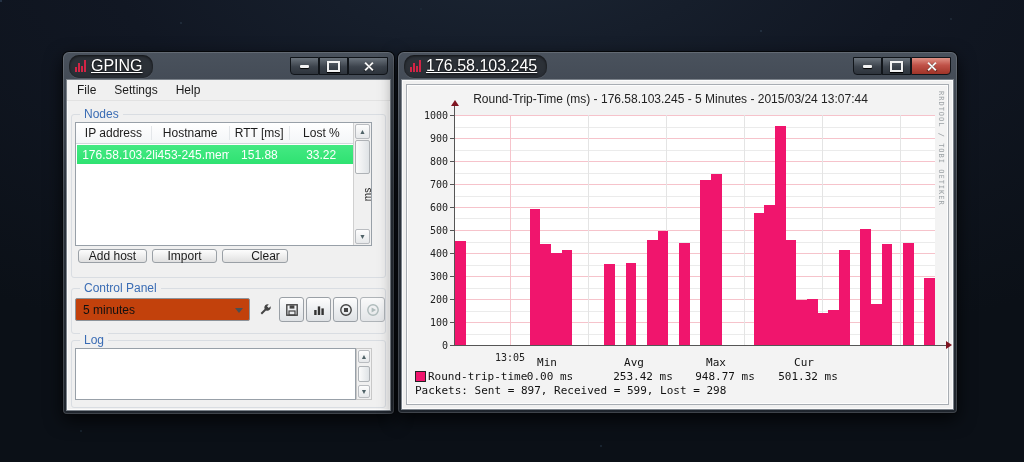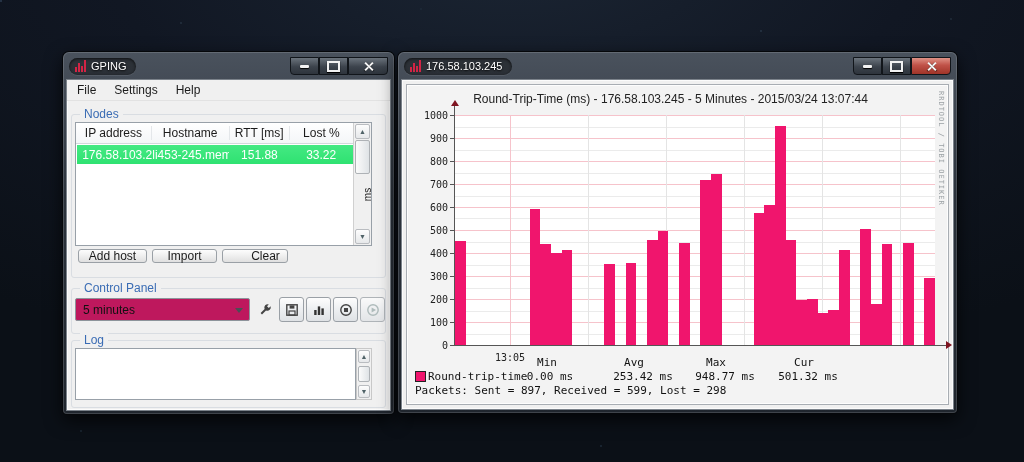--- a/index.html
+++ b/index.html
@@ -10,21 +10,21 @@
   }
   .stars{position:absolute;width:2px;height:2px;border-radius:50%;background:#2c3c50;
     box-shadow:180px 22px #24313f,420px 8px #1e2a38,760px 30px #273646,950px 18px #202c3a,80px 430px #1c2836,600px 445px #1e2a38;}
   
   .window{position:absolute;border-radius:6px 6px 4px 4px;
     background:linear-gradient(#4a525d,#2b323b 40%,#20262e);
     box-shadow:0 0 0 1px #05070a,0 6px 18px rgba(0,0,0,.75),inset 0 0 0 1px rgba(255,255,255,.14);}
   .titlebar{position:absolute;left:0;top:0;right:0;height:28px;display:flex;align-items:center;padding:0 6px;box-sizing:border-box;}
   .title-pill{display:flex;align-items:center;gap:5px;background:rgba(0,0,0,.38);border-radius:10px;padding:2px 10px 3px 6px;
     box-shadow:inset 0 1px 3px rgba(0,0,0,.7),0 1px 0 rgba(255,255,255,.08);}
-  .title-text{color:#fff;font-size:11px;text-shadow:0 1px 2px #000;white-space:nowrap;}
+  .title-text{color:#fff;font-size:16px;text-shadow:0 1px 2px #000;white-space:nowrap;text-decoration:underline;}
   .app-icon{display:flex;align-items:flex-end;gap:1px;height:12px;}
   .app-icon i{display:block;width:2px;background:#d22445;}
   .capbtns{margin-left:auto;display:flex;}
   .cap{width:29px;height:18px;display:flex;align-items:center;justify-content:center;border:1px solid #11151a;
     background:linear-gradient(#6b737c,#3c434c 55%,#2e343c);box-sizing:border-box;cursor:default;}
   .cap.first{border-radius:0 0 0 4px;}
   .cap.last{border-radius:0 0 4px 0;width:40px;}
   .cap.red{background:linear-gradient(#e09286,#c05248 45%,#a03428);}
   .g-min{width:9px;height:3px;background:#f2f2f2;border-radius:1px;box-shadow:0 1px 1px #000;}
   .g-max{width:9px;height:7px;border:2px solid #f2f2f2;box-shadow:0 1px 1px #000;}
@@ -45,21 +45,21 @@
   .trow{position:absolute;left:1px;top:22px;right:18px;height:19px;display:flex;align-items:center;
     background:linear-gradient(#44e983,#1fd763);color:#fff;font-size:12px;}
   .td{white-space:nowrap;overflow:hidden;box-sizing:border-box;}
   .vscroll{position:absolute;top:0;bottom:0;right:0;width:17px;background:#f0f0f0;border-left:1px solid #d0d0d0;}
   .sarrow{position:absolute;left:1px;right:1px;height:15px;background:linear-gradient(#fdfdfd,#e6e8ea);border:1px solid #b9bcc0;
     font-size:7px;color:#4f6267;display:flex;align-items:center;justify-content:center;box-sizing:border-box;border-radius:2px;}
   .sthumb{position:absolute;left:1px;right:1px;background:linear-gradient(90deg,#fbfbfb,#dfe3e6);border:1px solid #aeb2b6;border-radius:2px;box-sizing:border-box;}
   .btnrow{position:absolute;left:11px;top:169px;display:flex;gap:5px;}
   .btn{height:14px;background:linear-gradient(#fdfdfd,#f0f0f0 45%,#e0e0e0);border:1px solid #9aa0a6;border-radius:3px;
     font-size:12px;color:#1b1b1b;display:flex;align-items:center;justify-content:center;box-sizing:border-box;}
-  .combo{position:absolute;left:8px;top:218px;width:175px;height:23px;background:#be185d;border:1px solid #8d949b;border-radius:2px;
+  .combo{position:absolute;left:8px;top:218px;width:175px;height:23px;background:#c2410c;border:1px solid #8d949b;border-radius:2px;
     font-size:12px;color:#111;display:flex;align-items:center;padding-left:7px;box-sizing:border-box;}
   .combo-arrow{position:absolute;right:6px;top:9px;width:0;height:0;border-left:4px solid transparent;border-right:4px solid transparent;border-top:5px solid #4a4f54;}
   .tools{position:absolute;left:185px;top:217px;display:flex;gap:2px;}
   .toolbtn{width:25px;height:25px;background:linear-gradient(#fdfdfd,#eef0f2 45%,#dfe2e5);border:1px solid #9aa0a6;border-radius:3px;
     display:flex;align-items:center;justify-content:center;box-sizing:border-box;}
   .toolbtn.flat{border-color:transparent;background:transparent;}
   .logbox{position:absolute;left:8px;top:268px;width:281px;height:52px;background:#fff;border:1px solid #98a0a8;box-sizing:border-box;}
   .logscroll{position:absolute;left:289px;top:268px;width:16px;height:52px;background:#f0f0f0;border:1px solid #c8c8c8;box-sizing:border-box;}
   
   .chart-surface{position:absolute;left:4px;top:4px;right:4px;bottom:4px;background:#f3f3f3;border:1px solid #a8adb3;

